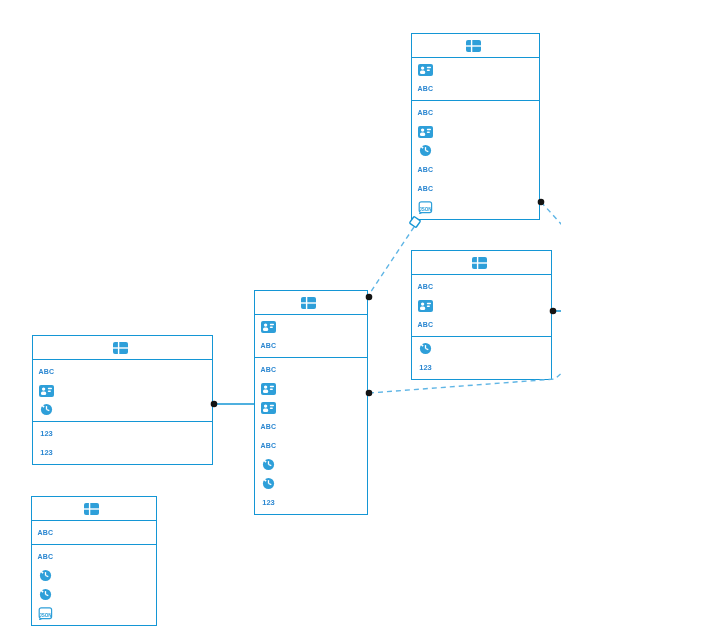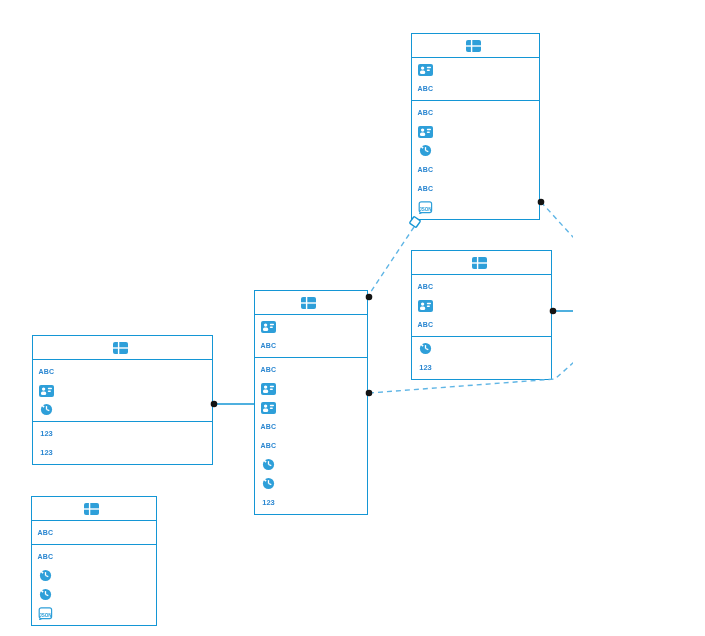--- a/index.html
+++ b/index.html
@@ -27,21 +27,21 @@
   }
   .type-text{
     font-size:7px;font-weight:bold;color:#2b87d1;letter-spacing:.2px;line-height:1;
   }
   .type-text.num{font-size:7.5px;letter-spacing:0;}
   svg.overlay{position:absolute;left:0;top:0;pointer-events:none;}
 </style>
 </head>
 <body>
 
-<div id="stage" style="width: 561px; height: 636px; padding-left: 12px;">
+<div id="stage" style="width: 561px; height: 636px;">
     <div class="table-card" style="left: 411px; top: 33px; width: 129px;">
       <div class="table-header">
         <svg width="15" height="12" viewBox="0 0 15 12">
       <rect width="15" height="12" rx="2" fill="#2e9fd9"></rect>
       <line x1="0" y1="6" x2="15" y2="6" stroke="#fff" stroke-width="1.4"></line>
       <line x1="5.6" y1="0" x2="5.6" y2="12" stroke="#fff" stroke-width="1.4"></line>
     </svg>
         <span></span>
       </div>
       <div class="section pk">

